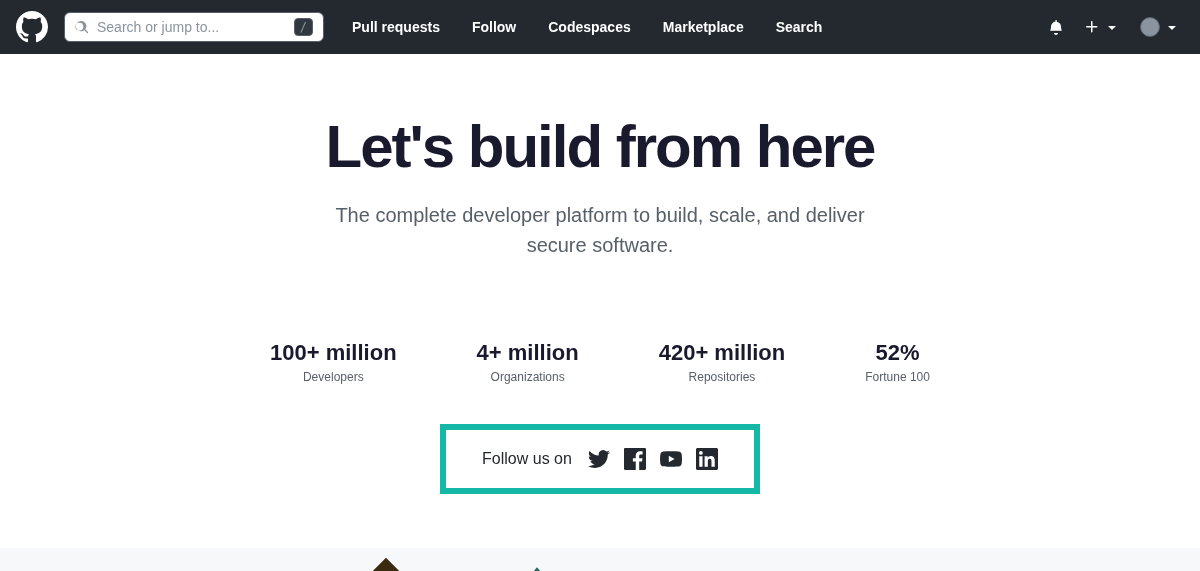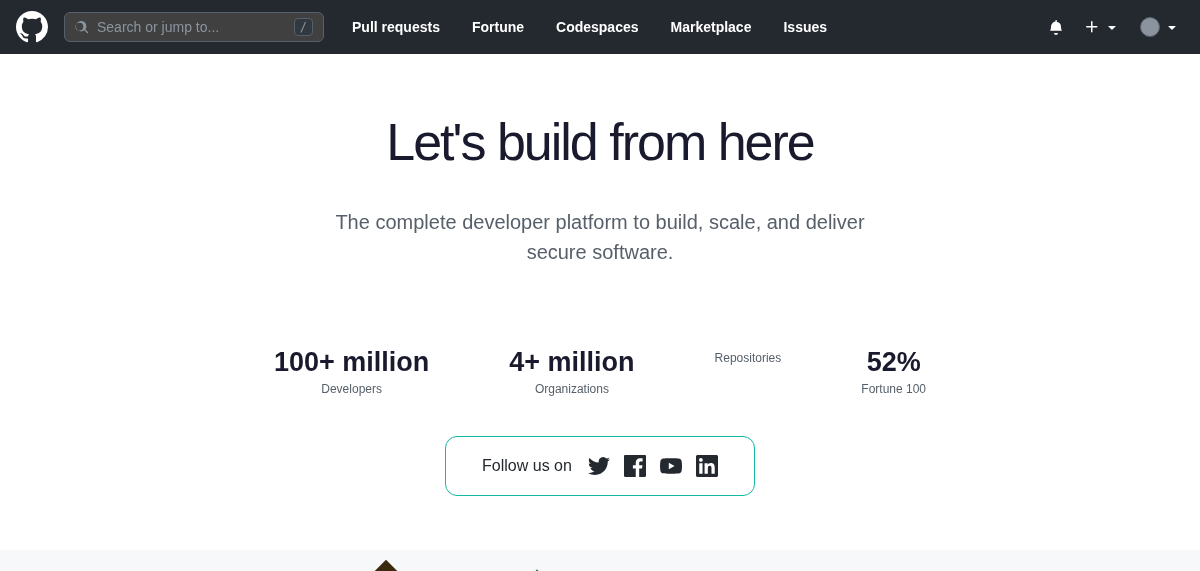--- a/index.html
+++ b/index.html
@@ -17,21 +17,21 @@
       top: 0; left: 0; right: 0;
       z-index: 100;
     }
     .navbar-logo {
       display: flex; align-items: center; flex-shrink: 0;
     }
     .navbar-logo svg { fill: #ffffff; width: 32px; height: 32px; }
     .search-bar {
       display: flex;
       align-items: center;
-      background: #404040;
+      background: #ffffff;
       border: 1px solid #57606a;
       border-radius: 6px;
       padding: 5px 10px;
       gap: 8px;
       width: 260px;
       cursor: text;
       flex-shrink: 0;
     }
     .search-bar svg { fill: #8b949e; width: 14px; height: 14px; flex-shrink: 0; }
     .search-bar-text { color: #8b949e; font-size: 14px; flex: 1; }
@@ -87,26 +87,26 @@
     }
 
     
     .hero {
       padding: 60px 20px 40px;
       text-align: center;
       max-width: 900px;
       width: 100%;
     }
     .hero-title {
-      font-size: 52px;
-      font-weight: 400;
+      font-size: 60px;
+      font-weight: 700;
       color: #1a1a2e;
       line-height: 1.1;
       letter-spacing: -2px;
-      margin-bottom: 36px;
+      margin-bottom: 20px;
     }
     .hero-subtitle {
       font-size: 20px;
       color: #57606a;
       line-height: 1.5;
       max-width: 540px;
       margin: 0 auto;
     }
 
     
@@ -114,34 +114,34 @@
       display: flex;
       justify-content: center;
       gap: 80px;
       margin: 40px 0;
       flex-wrap: wrap;
     }
     .stat-item {
       text-align: center;
     }
     .stat-number {
-      font-size: 27px;
+      font-size: 22px;
       font-weight: 700;
       color: #1a1a2e;
     }
     .stat-label {
       font-size: 12px;
       color: #57606a;
       margin-top: 4px;
     }
 
     
     .follow-box {
-      border: 1px solid #14b8a6;
-      border-radius: 12px;
+      border: 6px solid #14b8a6;
+      border-radius: 0;
       display: flex;
       align-items: center;
       gap: 16px;
       padding: 18px 36px;
       margin-bottom: 54px;
     }
     .follow-label {
       font-size: 16px;
       color: #24292f;
       font-weight: 500;
@@ -195,24 +195,24 @@
   <div class="search-bar">
     <svg viewBox="0 0 16 16">
       <path d="M10.68 11.74a6 6 0 01-7.922-8.982 6 6 0 018.982 7.922l3.04 3.04a.75.75 0 11-1.06 1.06l-3.04-3.04zm-5.68.26a4.5 4.5 0 100-9 4.5 4.5 0 000 9z"></path>
     </svg>
     <span class="search-bar-text">Search or jump to...</span>
     <kbd class="search-bar-kbd">/</kbd>
   </div>
 
   <div class="nav-links">
     <a class="nav-link">Pull requests</a>
-    <a class="nav-link">Fortune</a>
+    <a class="nav-link">Follow</a>
     <a class="nav-link">Codespaces</a>
     <a class="nav-link">Marketplace</a>
-    <a class="nav-link">Issues</a>
+    <a class="nav-link">Search</a>
   </div>
 
   <div class="nav-right">
 
     <button class="nav-icon-btn" title="Notifications">
       <svg viewBox="0 0 16 16">
         <path d="M8 16a2 2 0 001.985-1.75c.017-.137-.097-.25-.235-.25h-3.5c-.138 0-.252.113-.235.25A2 2 0 008 16zm.87-13.3A5.002 5.002 0 003 8c0 1.25-.265 2.68-.918 3.75H13.92C13.266 10.68 13 9.25 13 8a5.002 5.002 0 00-4.13-4.9V1.75a.75.75 0 00-1.5 0v.95z"></path>
       </svg>
     </button>
 
@@ -244,20 +244,21 @@
   <div class="stats">
     <div class="stat-item">
       <div class="stat-number">100+ million</div>
       <div class="stat-label">Developers</div>
     </div>
     <div class="stat-item">
       <div class="stat-number">4+ million</div>
       <div class="stat-label">Organizations</div>
     </div>
     <div class="stat-item">
+      <div class="stat-number">420+ million</div>
       <div class="stat-label">Repositories</div>
     </div>
     <div class="stat-item">
       <div class="stat-number">52%</div>
       <div class="stat-label">Fortune 100</div>
     </div>
   </div>
 
   <div class="follow-box">
     <span class="follow-label">Follow us on</span>

